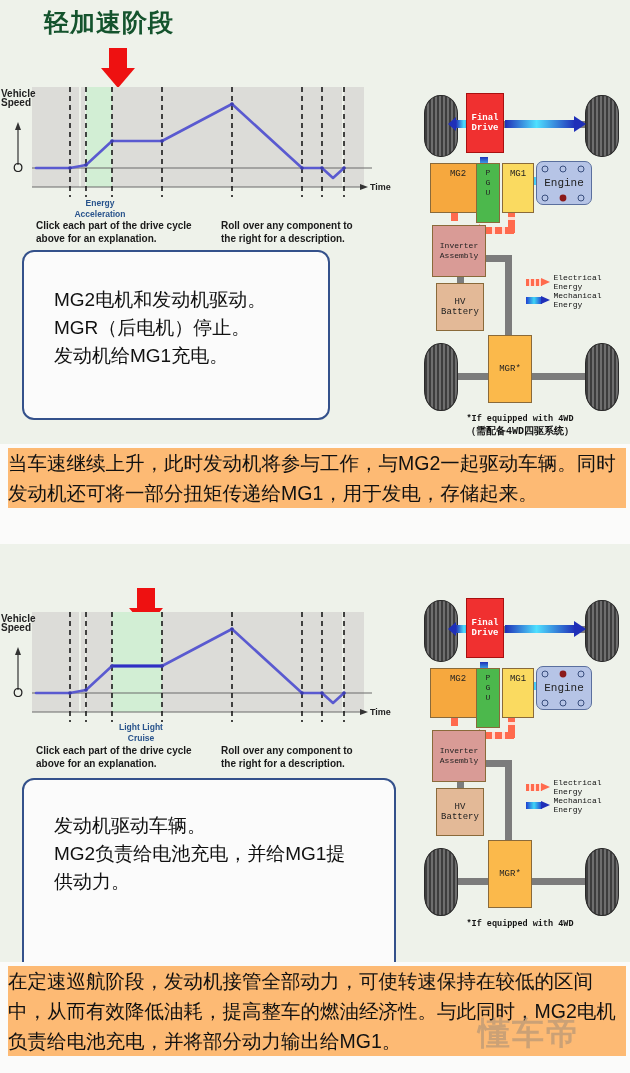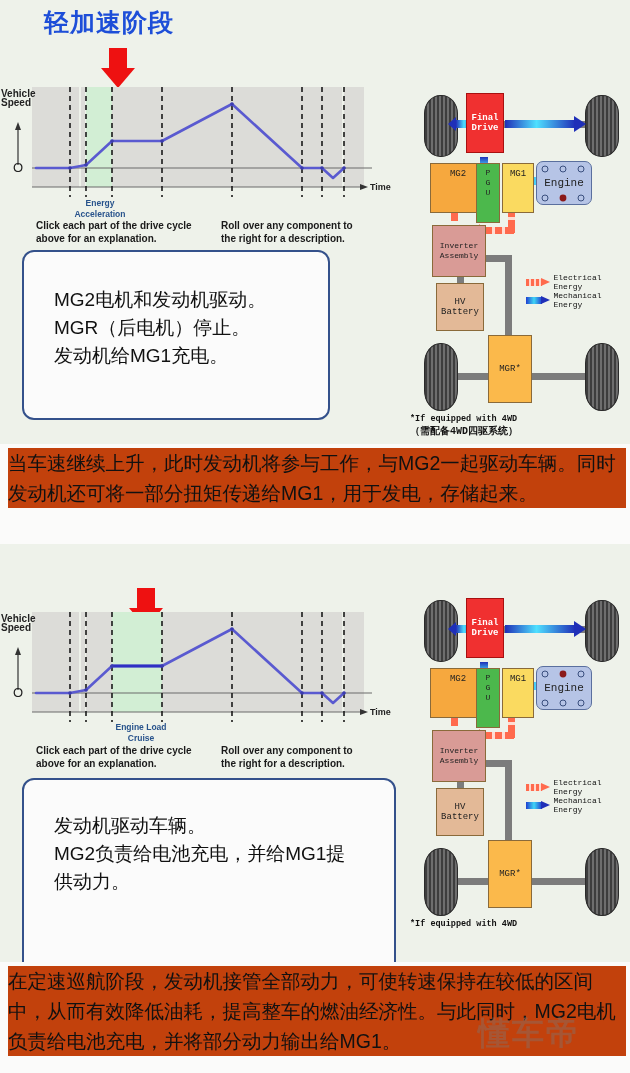--- a/index.html
+++ b/index.html
@@ -8,21 +8,21 @@
     font-family: "Liberation Sans", sans-serif;
     background: #eef2ea;
     position: relative;
     overflow: hidden;
   }
   .section { position: absolute; left: 0; width: 630px; background: #eef2ea; }
 
   
   .headline {
     position: absolute;
-    color: #1d4ed8;
+    color: #14532d;
     font-weight: bold;
     font-size: 25px;
     letter-spacing: 1px;
     white-space: nowrap;
   }
   .arrow-stem {
     position: absolute;
     background: #ee1111;
   }
   .arrow-head {
@@ -100,32 +100,32 @@
     position: absolute; left: 15px; top: 0;
     width: 0; height: 0;
     border-top: 4.5px solid transparent;
     border-bottom: 4.5px solid transparent;
   }
   .elec-bar { background: repeating-linear-gradient(90deg,#ff6a4d 0 3px,#ffd7cc 3px 5px); }
   .mech-bar { background: linear-gradient(90deg,#1f3fd0,#3fd5f5,#1f3fd0); }
 
   .footnote {
     position: absolute;
-    font-size: 8.5px; color: #111; width: 220px;
+    font-size: 8.5px; color: #111; text-align: center; width: 220px;
     line-height: 12px; font-weight: bold;
   }
 
   
   .para {
     position: absolute;
     left: 8px; width: 618px;
     font-size: 19.5px;
     color: #111;
     line-height: 30px;
-    background: #c2410c;
+    background: #fdba74;
   }
   .para-bg {
     position: absolute; left: 0; width: 630px; background: #fbfbfa;
   }
   .watermark {
     position: absolute;
     font-size: 32px;
     color: rgba(120,120,120,0.38);
     letter-spacing: 2px;
     font-weight: bold;
@@ -366,21 +366,21 @@
         <circle cx="322" cy="83" r="1.8"></circle>
         <circle cx="344" cy="83" r="1.8"></circle>
       </g>
     </svg>
     <div class="axis-label" style="left:1px; top:4px; white-space:pre-line;">Vehicle
 Speed</div>
     <div class="o-label" style="left:13px; top:75px;">O</div>
     <div class="time-label" style="left:370px; top:97px;">Time</div>
   </div>
 
-  <div class="phase-label" style="left:106px; top:178px; width:70px; white-space:pre-line;">Engine Load
+  <div class="phase-label" style="left:106px; top:178px; width:70px; white-space:pre-line;">Light Light
 Cruise</div>
   <div class="hint" style="left:36px; top:200px; width:200px; white-space:pre-line;">Click each part of the drive cycle
 above for an explanation.</div>
   <div class="hint" style="left:221px; top:200px; width:190px; white-space:pre-line;">Roll over any component to
 the right for a description.</div>
 
   <div class="card" style="left:22px; top:234px; width:374px; height:200px;">
     <div class="card-text" style="left:30px; top:32px; width:330px;">发动机驱动车辆。
 MG2负责给电池充电，并给MG1提
 供动力。</div>

